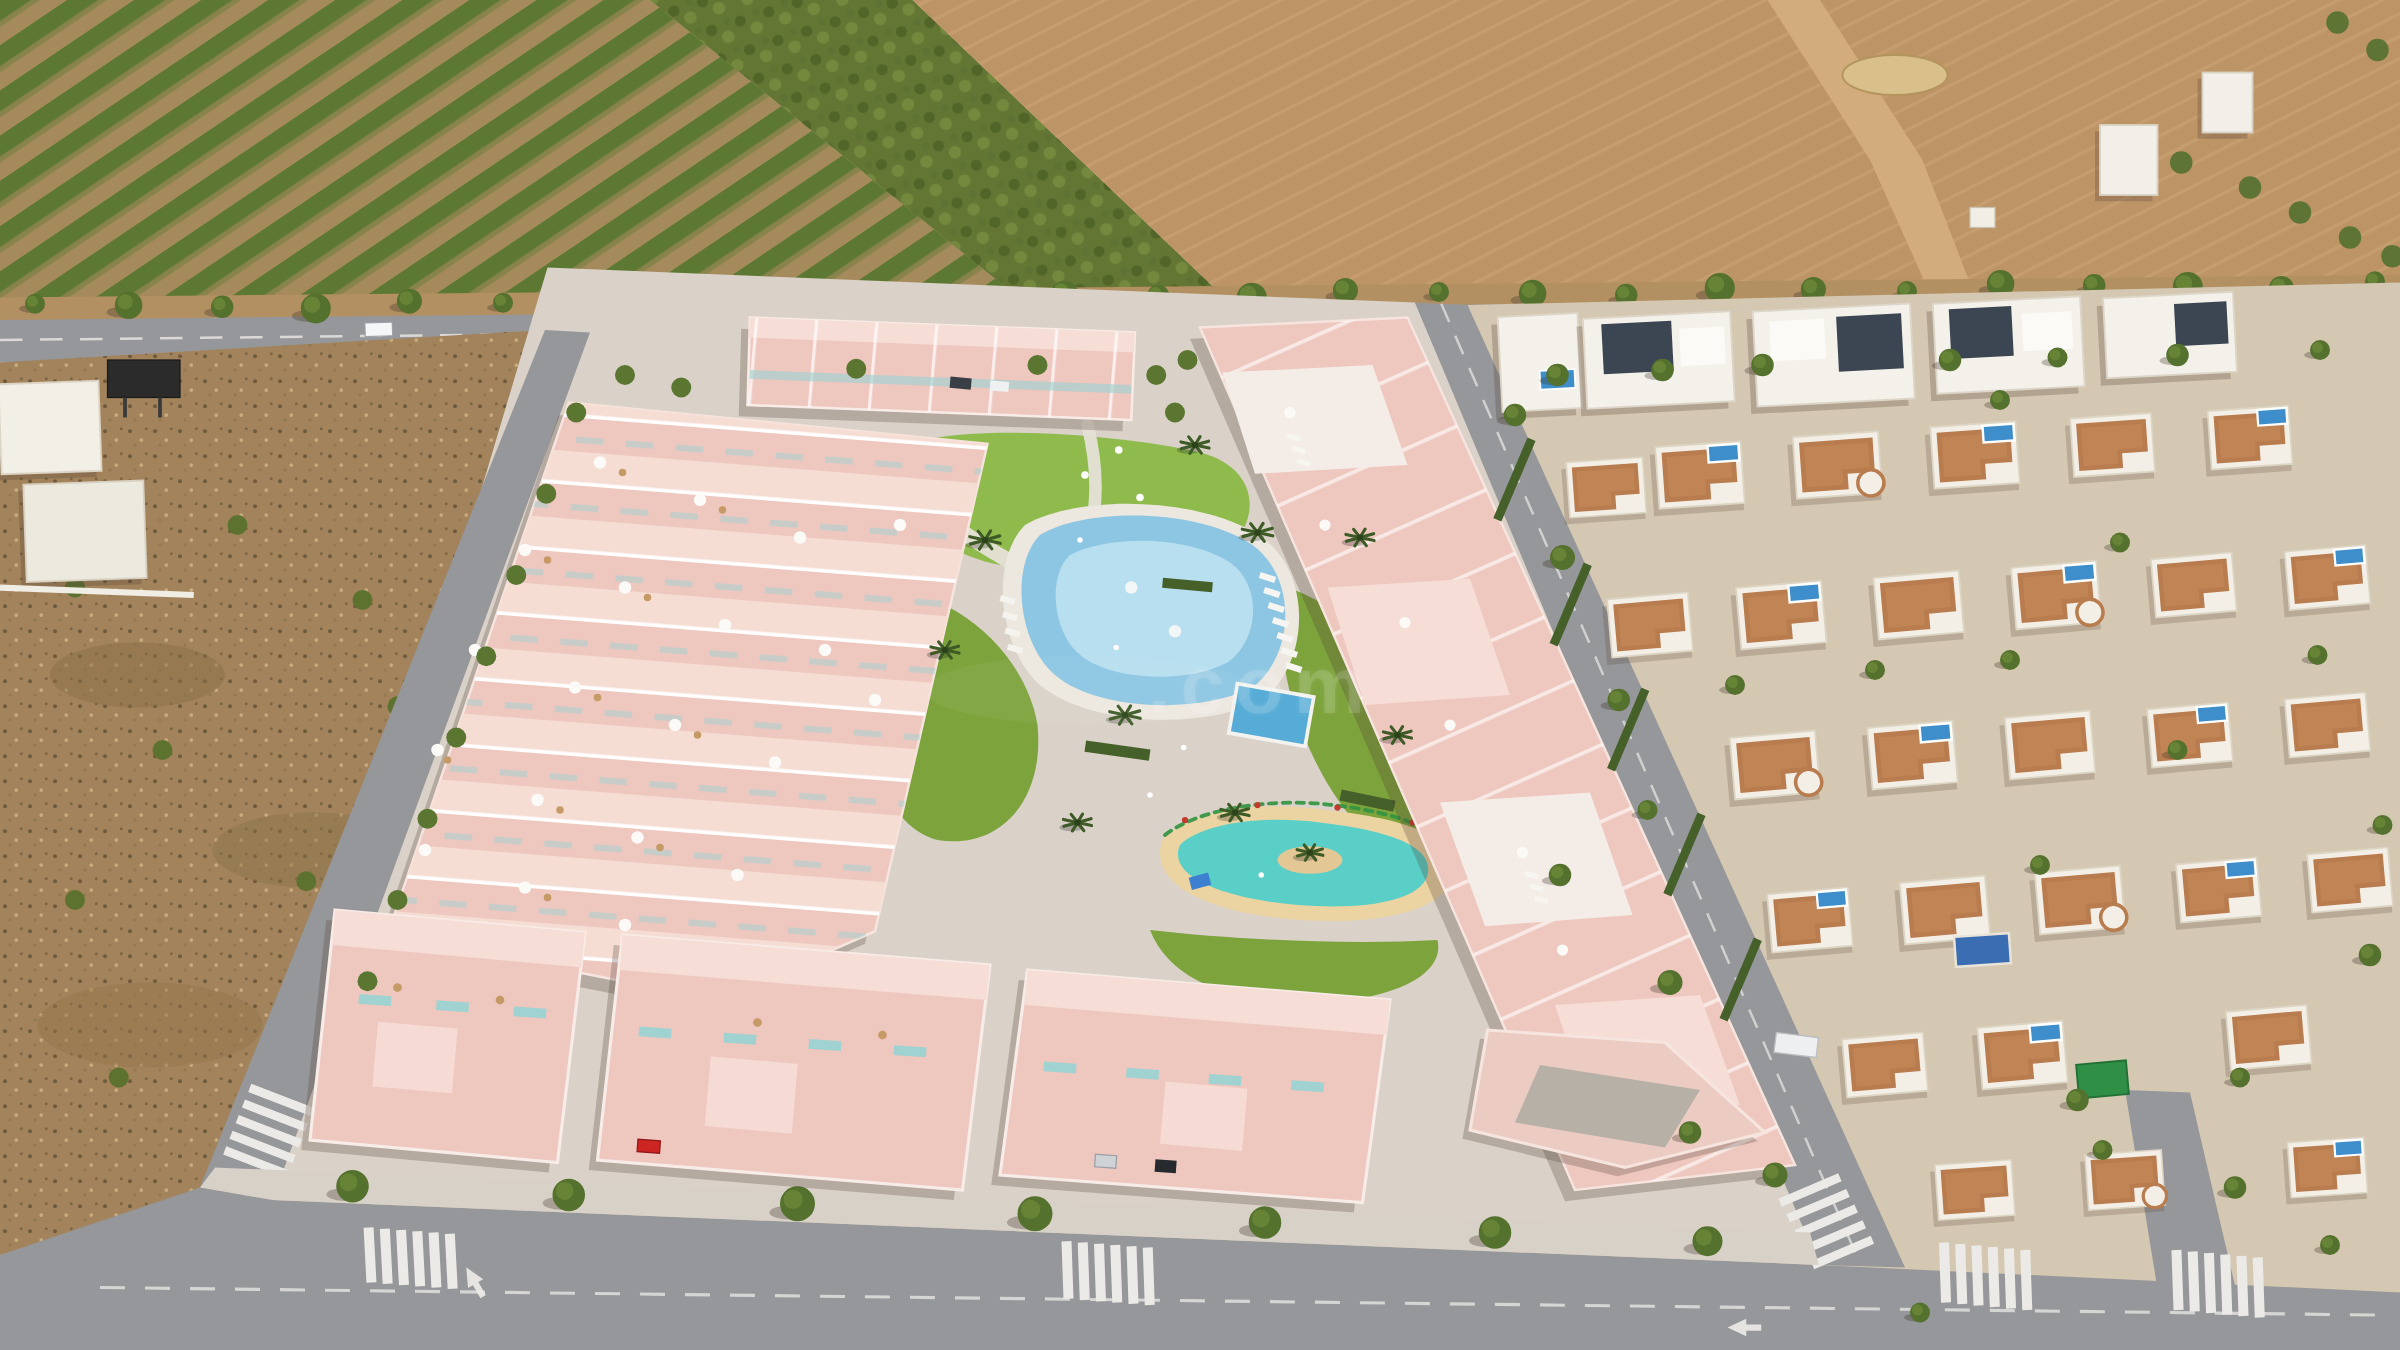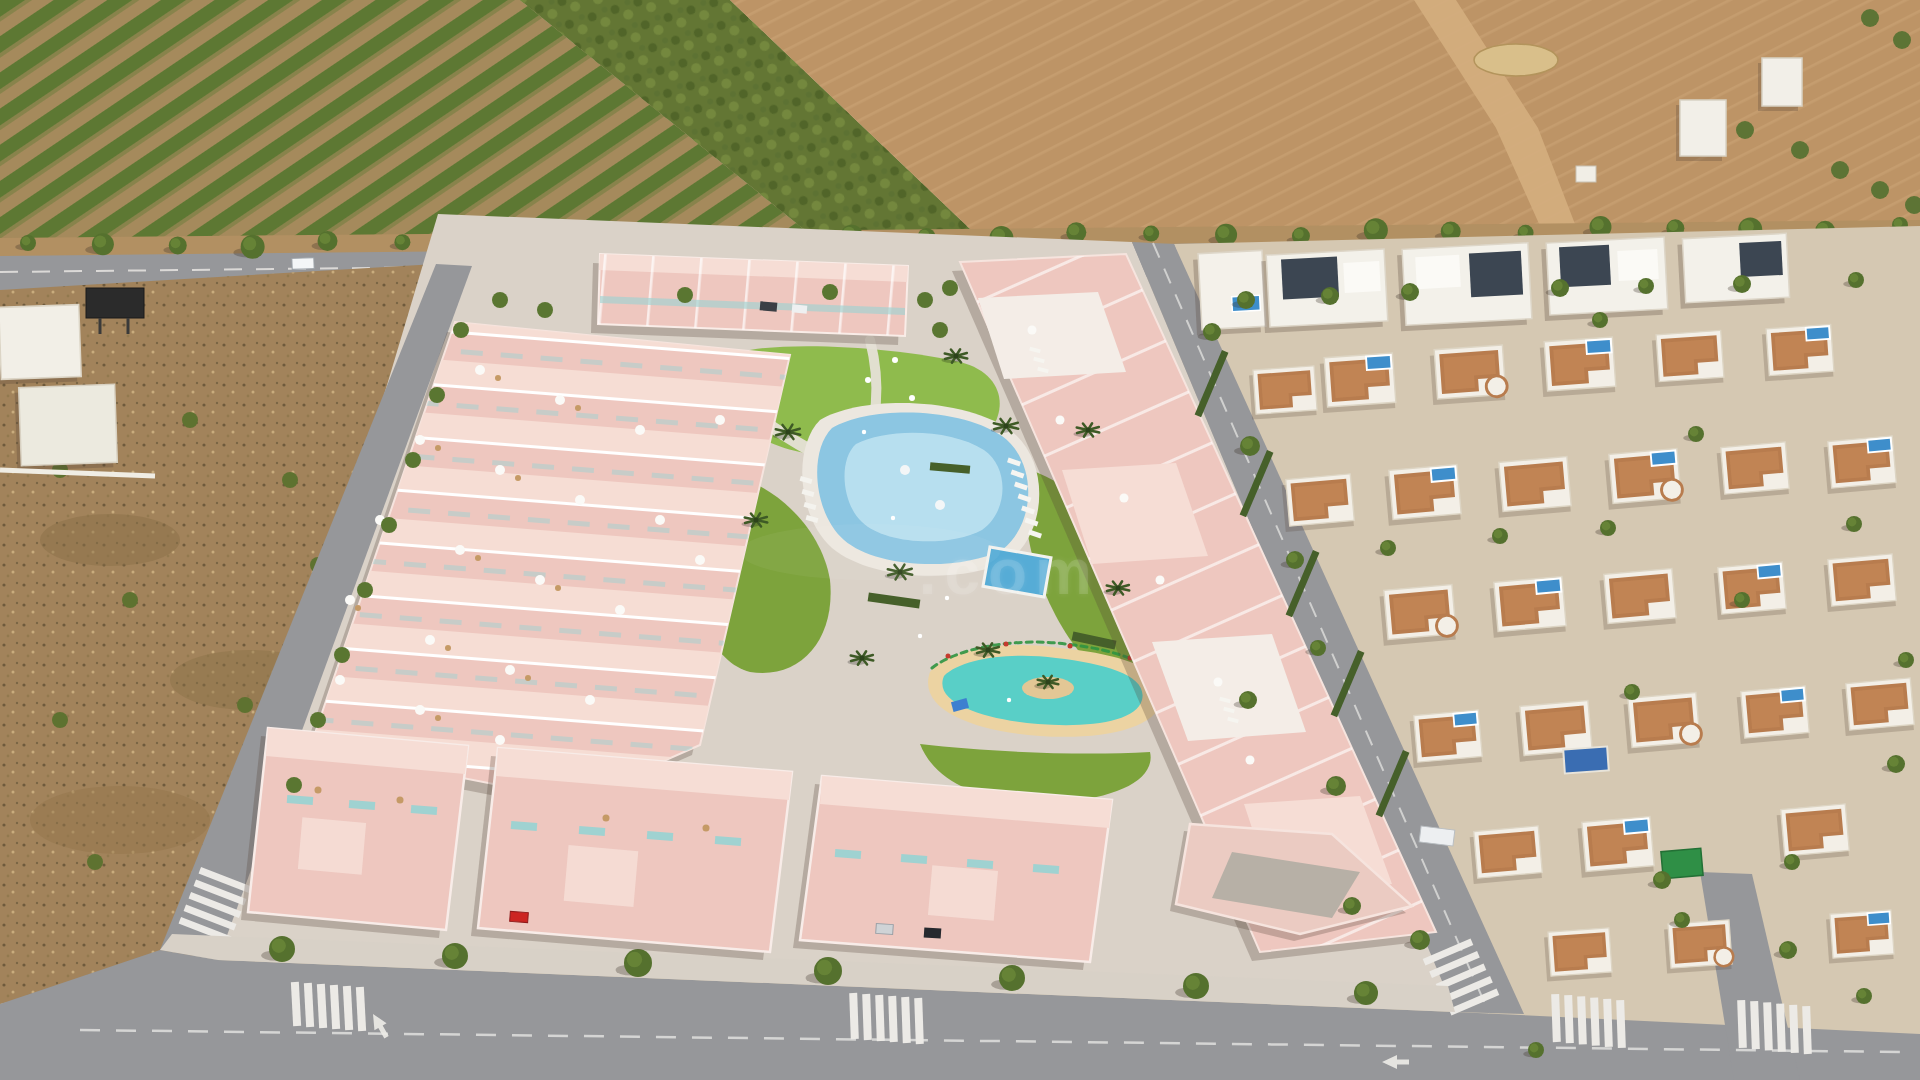--- a/index.html
+++ b/index.html
@@ -3,21 +3,20 @@
 <meta charset="utf-8">
 <style>
   html,body{margin:0;padding:0;background:#222;font-family:"Liberation Sans",sans-serif;}
   .stage{position:relative;width:1920px;height:1080px;overflow:hidden;background:#cdbfa9;}
   .stage svg{position:absolute;inset:0;display:block;}
   .watermark{
     position:absolute;left:700px;top:512px;width:400px;height:80px;
     font-size:64px;font-weight:bold;letter-spacing:8px;line-height:72px;
     color:rgba(255,255,255,0.13);text-align:right;pointer-events:none;
     text-shadow:0 0 6px rgba(255,255,255,0.10);
-    margin-top:24px;
   }
 </style>
 </head>
 <body>
 
 <div class="stage">
   <svg viewBox="0 0 1920 1080" width="1920" height="1080" xmlns="http://www.w3.org/2000/svg">
     <defs>
       <pattern id="pat-orchard" width="30" height="30" patternUnits="userSpaceOnUse" patternTransform="rotate(-34)">
         <rect width="30" height="14" fill="#5d7833"></rect>

